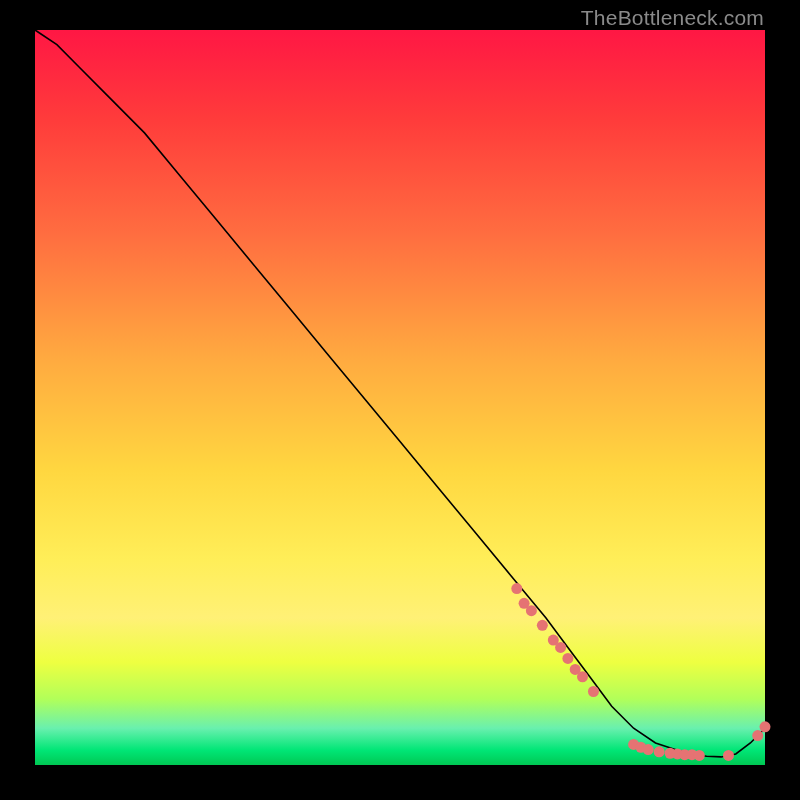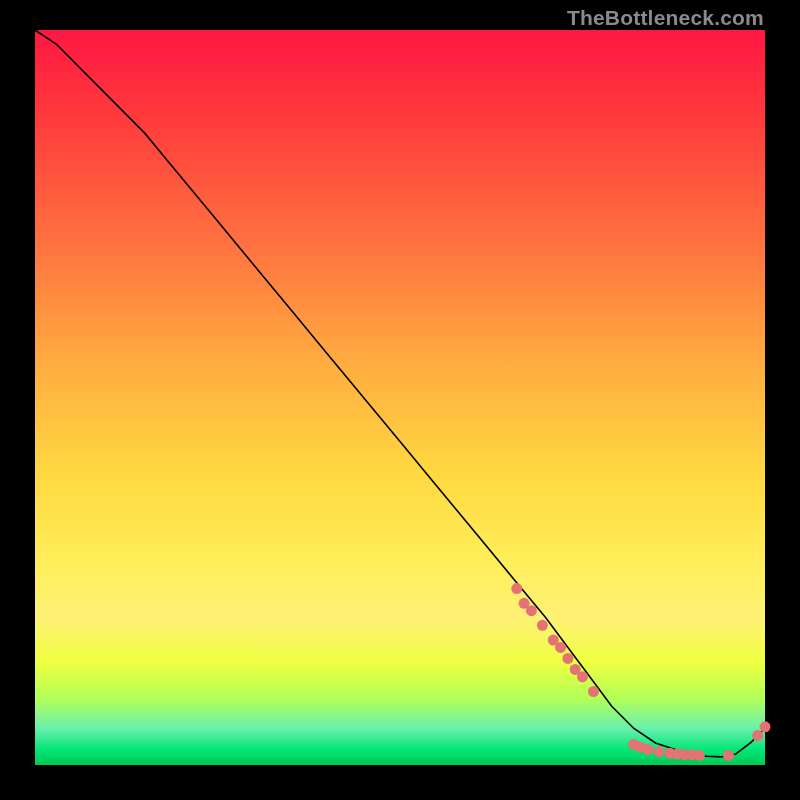--- a/index.html
+++ b/index.html
@@ -26,21 +26,21 @@
       #00e676 98%,
       #00c853 100%);
   }
 
   .watermark {
     position: absolute;
     top: 6px;
     right: 36px;
     color: #8a8a8a;
     font-size: 21px;
-    font-weight: 700;
+    font-weight: 400;
     letter-spacing: 0.2px;
   }
 
   svg.overlay {
     position: absolute;
     left: 35px;
     top: 30px;
     width: 730px;
     height: 735px;
     overflow: visible;

